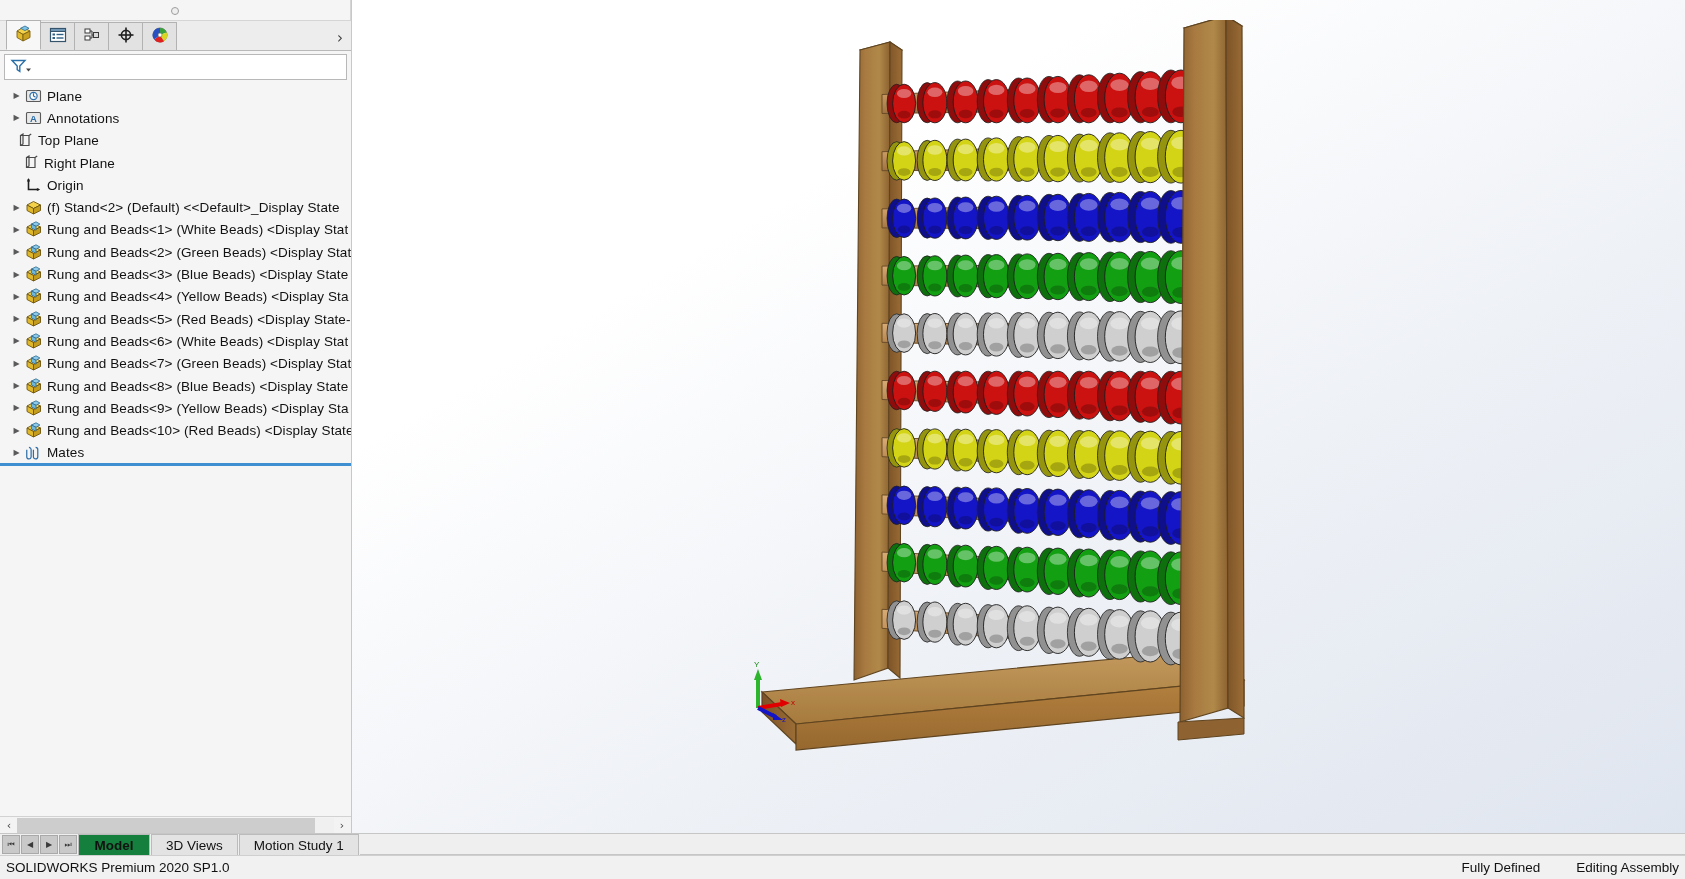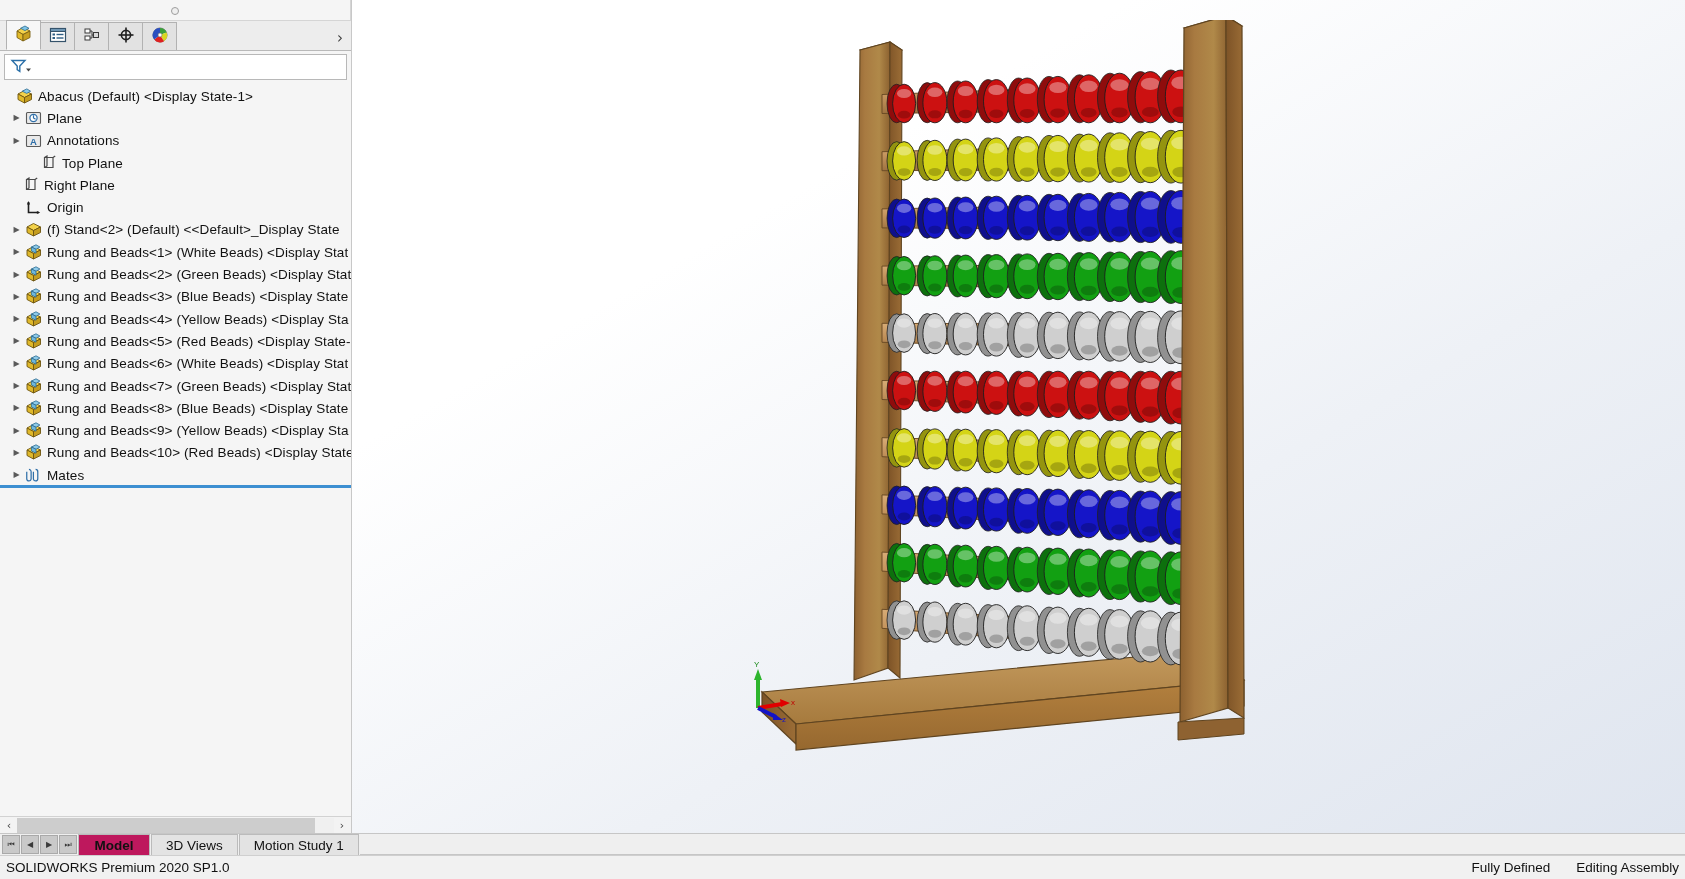--- a/index.html
+++ b/index.html
@@ -176,37 +176,37 @@
     min-width: 72px;
     padding: 0 14px;
     border: 1px solid #bbbbbb;
     border-bottom: none;
     background: #e3e3e3;
     display: flex; align-items: center; justify-content: center;
     font-size: 13.5px;
     margin-right: 1px;
     color: #111;
   }
-  .sheet-tab.active { background: #be185d; font-weight: bold; }
+  .sheet-tab.active { background: #15803d; font-weight: bold; }
   .tabs-rest { flex: 1; border-bottom: 1px solid #c6c6c6; }
 
   
   .status-bar {
     height: 24px;
     background: #f1f1f1;
     border-top: 1px solid #cfcfcf;
     display: flex;
     align-items: center;
     font-size: 13.5px;
     color: #111;
     padding: 0 6px;
   }
   .status-left { flex: 0 0 auto; }
   .status-spacer { flex: 1 1 auto; }
-  .status-item { margin-left: 26px; }
+  .status-item { margin-left: 36px; }
 </style>
 </head>
 <body>
 
 <div id="app">
 
   <div class="body-row">
 
     <div class="left-panel">
 
@@ -281,32 +281,20 @@
       <div class="filter-bar">
         <span>
           <svg width="22" height="16" viewBox="0 0 22 16">
             <path d="M2,2.5 L15,2.5 L9.8,8 L9.8,13.5 L7.2,11.7 L7.2,8 Z" fill="#ffffff" stroke="#2a6fa8" stroke-width="1.4"></path>
             <polygon points="16,10.5 21,10.5 18.5,13.5" fill="#444"></polygon>
           </svg>
         </span>
       </div>
 
       <div class="tree" id="tree-host">
-          <div class="tree-row" style="padding-left: 0px;">
-            <span class="arrow spacer">▶</span>
-            <span class="tree-ic">
-              <svg width="18" height="17" viewBox="0 0 18 17">
-        <polygon points="2,6 8.5,2.5 15.5,6 8.5,9.5" fill="#f3d24a" stroke="#6d5510" stroke-width="0.9"></polygon>
-        <polygon points="2,6 8.5,9.5 8.5,15 2,11.5" fill="#e0b92a" stroke="#6d5510" stroke-width="0.9"></polygon>
-        <polygon points="8.5,9.5 15.5,6 15.5,11.5 8.5,15" fill="#c59d1e" stroke="#6d5510" stroke-width="0.9"></polygon>
-        <polygon points="6.2,3.2 10.8,0.9 14.6,3.2 10.8,5.4" fill="#86c8e9" stroke="#2b6a90" stroke-width="0.8"></polygon>
-              </svg>
-            </span>
-            <span class="tree-label">Abacus (Default) &lt;Display State-1&gt;</span>
-          </div>
           <div class="tree-row" style="padding-left: 9px;">
             <span class="arrow">▶</span>
             <span class="tree-ic">
               <svg width="18" height="16" viewBox="0 0 18 16">
         <rect x="1.5" y="2.5" width="14" height="11" rx="1" fill="#e9e9e9" stroke="#5a5a5a" stroke-width="1.1"></rect>
         <circle cx="8.5" cy="8" r="3.6" fill="#ffffff" stroke="#2e6ea8" stroke-width="1.2"></circle>
         <path d="M8.5,5.2 L8.5,8 L10.6,9.2" fill="none" stroke="#2e6ea8" stroke-width="1.2"></path>
               </svg>
             </span>
             <span class="tree-label">Plane</span>
@@ -314,21 +302,21 @@
           <div class="tree-row" style="padding-left: 9px;">
             <span class="arrow">▶</span>
             <span class="tree-ic">
               <svg width="18" height="16" viewBox="0 0 18 16">
         <rect x="1.5" y="2.5" width="14" height="11" rx="1" fill="#e9e9e9" stroke="#5a5a5a" stroke-width="1.1"></rect>
         <text x="8.5" y="11.5" font-size="9.5" text-anchor="middle" fill="#2e6ea8" font-family="'Liberation Sans',sans-serif" font-weight="bold">A</text>
               </svg>
             </span>
             <span class="tree-label">Annotations</span>
           </div>
-          <div class="tree-row" style="padding-left: 24px;">
+          <div class="tree-row" style="padding-left: 0;">
             <span class="arrow spacer">▶</span>
             <span class="tree-ic">
               <svg width="18" height="16" viewBox="0 0 18 16">
         <path d="M4.5,2.5 L13,2.5 L13,12.5 L4.5,12.5 Z" fill="none" stroke="#4a4a4a" stroke-width="1.2"></path>
         <path d="M4.5,2.5 L7,1 L7,11 L4.5,12.5" fill="none" stroke="#4a4a4a" stroke-width="1.2"></path>
         <line x1="13" y1="2.5" x2="15.2" y2="1" stroke="#4a4a4a" stroke-width="1.2"></line>
               </svg>
             </span>
             <span class="tree-label">Top Plane</span>
           </div>

